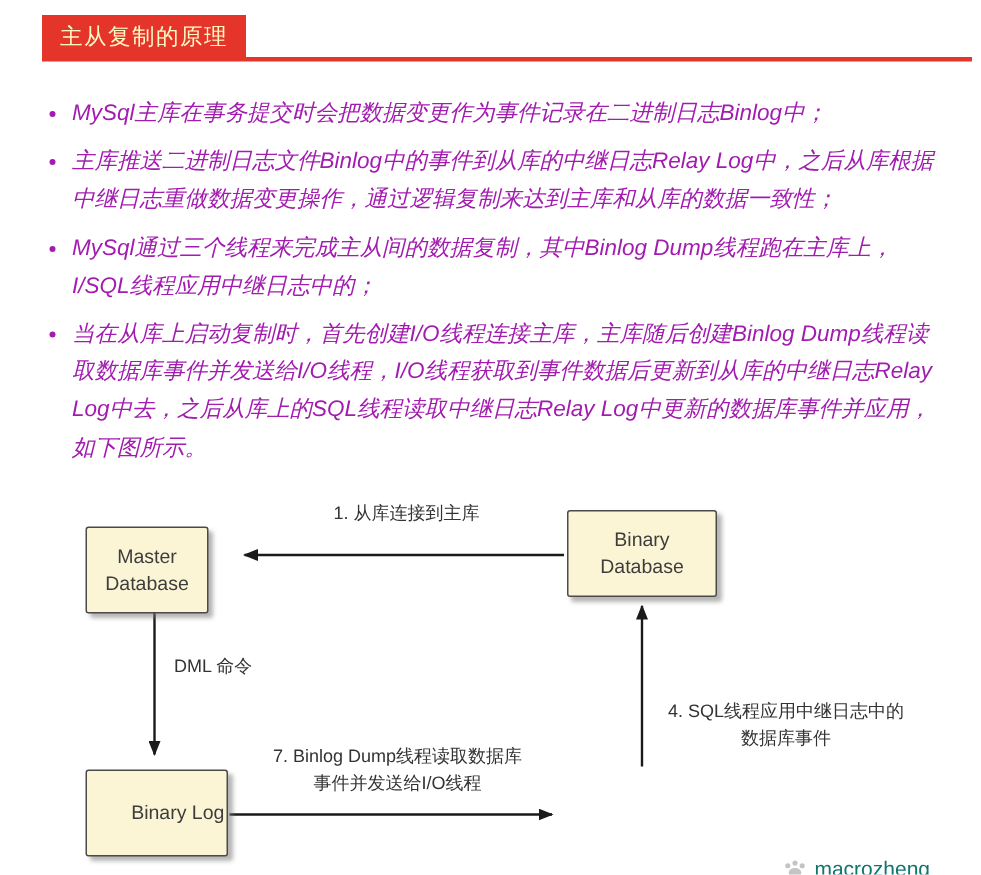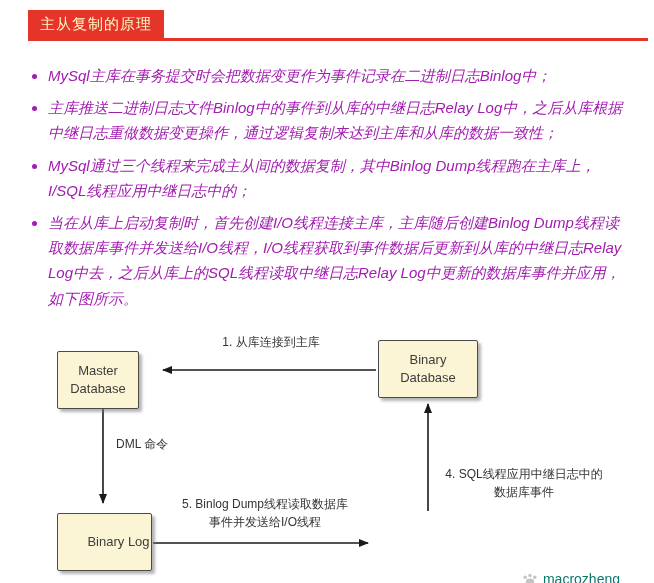--- a/index.html
+++ b/index.html
@@ -136,21 +136,21 @@
 Database</div>
 
     <div class="node node-binlog">Binary Log</div>
 
 
     <div class="diag-label label-step1">1. 从库连接到主库</div>
 
 
     <div class="diag-label label-dml">DML 命令</div>
 
-    <div class="diag-label label-step3">5. Binlog Dump线程读取数据库
+    <div class="diag-label label-step3">7. Binlog Dump线程读取数据库
 事件并发送给I/O线程</div>
 
     <div class="diag-label label-step4">4. SQL线程应用中继日志中的
 数据库事件</div>
 
     <div class="watermark">
       <svg width="16" height="16" viewBox="0 0 16 16">
         <circle cx="3.2" cy="6.2" r="1.7" fill="#c4c4c4"></circle>
         <circle cx="8" cy="4.4" r="1.7" fill="#c4c4c4"></circle>
         <circle cx="12.8" cy="6.2" r="1.7" fill="#c4c4c4"></circle>

